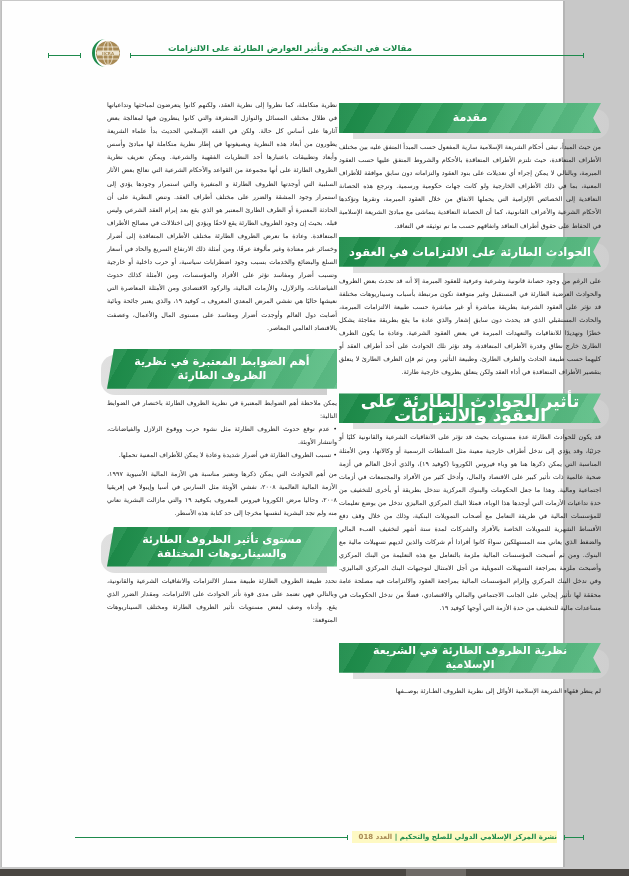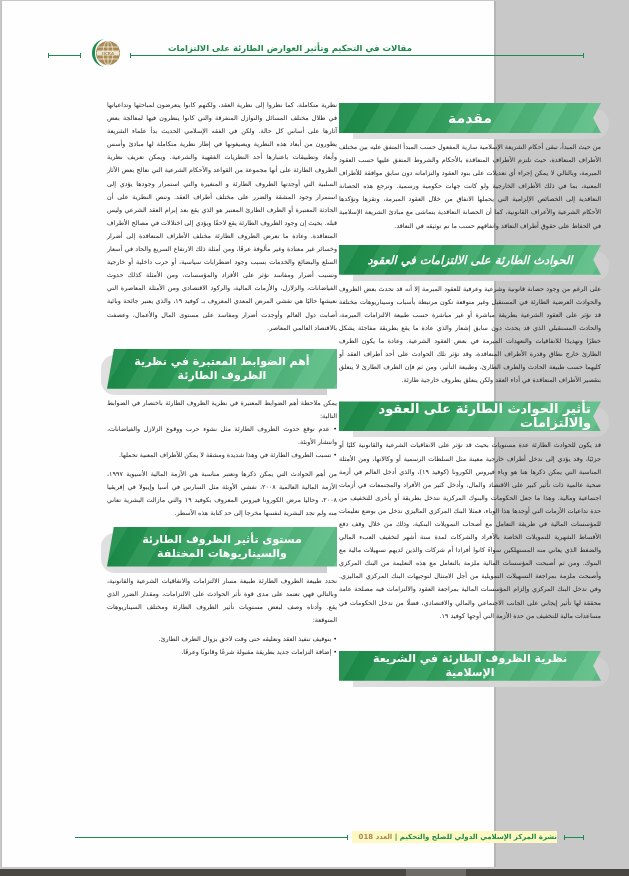--- a/index.html
+++ b/index.html
@@ -1,19 +1,19 @@
 <!DOCTYPE html>
 <html><head>
 <meta charset="utf-8">
 <style>
   * { box-sizing: border-box; margin: 0; padding: 0; }
   html, body { width: 629px; height: 876px; overflow: hidden; background: #c8c8c8; }
   body { font-family: "DejaVu Sans", sans-serif; position: relative; }
   .page {
-    position: absolute; left: 1px; top: 1px; width: 495px; height: 866px;
+    position: absolute; left: 1px; top: 1px; width: 564px; height: 866px;
     background: #fefefe; border-right: 2px solid #b5b5b5; border-left: 1px solid #bdbdbd; padding-left: 36px;
   }
   .scrollbar-track { position: absolute; left: 0; top: 869px; width: 629px; height: 7px; background: #4a4642; }
   .scrollbar-thumb { position: absolute; left: 406px; top: 869px; width: 60px; height: 7px; background: #6e6a66; }
 
   
   .hdr-line { position: absolute; height: 1px; background: #1e8a4c; }
   .tick { position: absolute; width: 1px; height: 5px; background: #1e8a4c; }
   .hdr-title {
     position: absolute; top: 40px; left: 218px; width: 192px; height: 14px;
@@ -40,21 +40,21 @@
     position: absolute; inset: 0;
     background: linear-gradient(100deg, #1b8a48 0%, #2e9e5a 35%, #4fb57a 70%, #5fbf88 100%);
     clip-path: polygon(0 0, 100% 0, 97% 50%, 100% 100%, 0 100%);
   }
   .sec-head .bar::after {
     content: ""; position: absolute; inset: 0;
     background: repeating-linear-gradient(120deg, rgba(255,255,255,0.06) 0 18px, rgba(0,0,0,0.03) 18px 36px);
   }
   .sec-head .txt {
     position: absolute; inset: 0; display: flex; align-items: center; justify-content: center;
-    color: #fff; font-weight: bold; font-size: 14px; direction: rtl; z-index: 2; text-align: center; line-height: 14px; padding: 0 10px;
+    color: #fff; font-weight: bold; font-size: 11px; direction: rtl; z-index: 2; text-align: center; line-height: 14px; padding: 0 10px;
   }
   .sec-head.tall { height: 40px; }
   .left-head .bar { clip-path: polygon(3% 0, 100% 0, 100% 100%, 0 100%); }
   .left-head .shadow { left: -6px; right: 10px; border-radius: 14px 0 0 14px; }
 
   ul.bullets { list-style: none; }
   ul.bullets li { font-size: 6.4px; line-height: 13.1px; color: #222; text-align: justify; text-align-last: right; }
 
   
   .ftr-line { position: absolute; height: 1px; background: #1e8a4c; }
@@ -98,68 +98,65 @@
   </div>
 
   <div class="col col-right">
     <div class="sec-head">
       <div class="shadow"></div>
         <div class="bar"></div>
       <div class="txt">مقدمة</div>
     </div>
     <p class="body">من حيث المبدأ، تبقى أحكام الشريعة الإسلامية سارية المفعول حسب المبدأ المتفق عليه بين مختلف الأطراف المتعاقدة، حيث تلتزم الأطراف المتعاقدة بالأحكام والشروط المتفق عليها حسب العقود المبرمة، وبالتالي لا يمكن إجراء أي تعديلات على بنود العقود والتزاماته دون سابق موافقة للأطراف المعنية، بما في ذلك الأطراف الخارجية ولو كانت جهات حكومية ورسمية. وترجع هذه الحصانة التعاقدية إلى الخصائص الإلزامية التي يحملها الاتفاق من خلال العقود المبرمة، وتقرها وتؤكدها الأحكام الشرعية والأعراف القانونية، كما أن الحصانة التعاقدية يتماشى مع مبادئ الشريعة الإسلامية في الحفاظ على حقوق أطراف التعاقد واتفاقهم حسب ما تم توثيقه في التعاقد.</p>
 
-    <div class="sec-head" style="margin-top:12px;font-style:italic;">
+    <div class="sec-head" style="margin-top:4px;">
       <div class="shadow"></div>
         <div class="bar"></div>
       <div class="txt" style="font-size:11.5px;">الحوادث الطارئة على الالتزامات في العقود</div>
     </div>
     <p class="body">على الرغم من وجود حصانة قانونية وشرعية وعرفية للعقود المبرمة إلا أنه قد تحدث بعض الظروف والحوادث العرضية الطارئة في المستقبل وغير متوقعة تكون مرتبطة بأسباب وسيناريوهات مختلفة قد تؤثر على العقود الشرعية بطريقة مباشرة أو غير مباشرة حسب طبيعة الالتزامات المبرمة، والحادث المستقبلي الذي قد يحدث دون سابق إشعار والذي عادة ما يقع بطريقة مفاجئة يشكل خطرًا وتهديدًا للاتفاقيات والتعهدات المبرمة في بعض العقود الشرعية. وعادة ما يكون الظرف الطارئ خارج نطاق وقدرة الأطراف المتعاقدة، وقد تؤثر تلك الحوادث على أحد أطراف العقد أو كليهما حسب طبيعة الحادث والظرف الطارئ، وطبيعة التأثير، ومن ثم فإن الظرف الطارئ لا يتعلق بتقصير الأطراف المتعاقدة في أداء العقد ولكن يتعلق بظروف خارجية طارئة.</p>
 
     <div class="sec-head" style="margin-top:14px;">
       <div class="shadow"></div>
         <div class="bar"></div>
-      <div class="txt" style="font-size:13px;text-align:right;">تأثير الحوادث الطارئة على العقود والالتزامات</div>
+      <div class="txt" style="font-size:17px;">تأثير الحوادث الطارئة على العقود والالتزامات</div>
     </div>
     <p class="body">قد يكون للحوادث الطارئة عدة مستويات بحيث قد تؤثر على الاتفاقيات الشرعية والقانونية كليًا أو جزئيًا، وقد يؤدي إلى تدخل أطراف خارجية معينة مثل السلطات الرسمية أو وكالاتها، ومن الأمثلة المناسبة التي يمكن ذكرها هنا هو وباء فيروس الكورونا (كوفيد ١٩)، والذي أدخل العالم في أزمة صحية عالمية ذات تأثير كبير على الاقتصاد والمال، وأدخل كثير من الأفراد والمجتمعات في أزمات اجتماعية ومالية. وهذا ما جعل الحكومات والبنوك المركزية تتدخل بطريقة أو بأخرى للتخفيف من حدة تداعيات الأزمات التي أوجدها هذا الوباء، فمثلا البنك المركزي الماليزي تدخل من بوضع تعليمات للمؤسسات المالية في طريقة التعامل مع أصحاب التمويلات البنكية، وذلك من خلال وقف دفع الأقساط الشهرية للتمويلات الخاصة بالأفراد والشركات لمدة ستة أشهر لتخفيف العبء المالي والضغط الذي يعاني منه المستهلكين سواءً كانوا أفرادا أم شركات والذين لديهم تسهيلات مالية مع البنوك. ومن ثم أصبحت المؤسسات المالية ملزمة بالتعامل مع هذه التعليمة من البنك المركزي وأصبحت ملزمة بمراجعة التسهيلات التمويلية من أجل الامتثال لتوجيهات البنك المركزي الماليزي. وفي تدخل البنك المركزي وإلزام المؤسسات المالية بمراجعة العقود والالتزامات فيه مصلحة عامة محققة لها تأثير إيجابي على الجانب الاجتماعي والمالي والاقتصادي، فضلًا من تدخل الحكومات في مساعدات مالية للتخفيف من حدة الأزمة التي أوجها كوفيد ١٩.</p>
 
     <div class="sec-head" style="margin-top:28px;margin-bottom:12px;">
       <div class="shadow"></div>
         <div class="bar"></div>
       <div class="txt" style="font-size:11px;">نظرية الظروف الطارئة في الشريعة الإسلامية</div>
     </div>
+    <p class="body">لم ينظر فقهاء الشريعة الإسلامية الأوائل إلى نظرية الظروف الطـارئة بوصــفها</p>
   </div>
 
   <div class="col col-left">
     <p class="body">نظرية متكاملة، كما نظروا إلى نظرية العقد، ولكنهم كانوا يتعرضون لمباحثها وتداعياتها في ظلال مختلف المسائل والنوازل المتفرقة والتي كانوا ينظرون فيها لمعالجة بعض آثارها على أساس كل حالة. ولكن في الفقه الإسلامي الحديث بدأ علماء الشريعة يطورون من أبعاد هذه النظرية ويصيغونها في إطار نظرية متكاملة لها مبادئ وأسس وأبعاد وتطبيقات باعتبارها أحد النظريات الفقهية والشرعية. ويمكن تعريف نظرية الظروف الطارئة على أنها مجموعة من القواعد والأحكام الشرعية التي تعالج بعض الآثار السلبية التي أوجدتها الظروف الطارئة و المتغيرة والتي استمرار وجودها يؤدي إلى استمرار وجود المشقة والضرر على مختلف أطراف العقد. وتنص النظرية على أن الحادثة المعتبرة أو الظرف الطارئ المعتبر هو الذي يقع بعد إبرام العقد الشرعي وليس قبله. بحيث إن وجود الظروف الطارئة يقع لاحقًا ويؤدي إلى اختلالات في مصالح الأطراف المتعاقدة. وعادة ما تعرض الظروف الطارئة مختلف الأطراف المتعاقدة إلى أضرار وخسائر غير معتادة وغير مألوفة عرفًا، ومن أمثلة ذلك الارتفاع السريع والحاد في أسعار السلع والبضائع والخدمات بسبب وجود اضطرابات سياسية، أو حرب داخلية أو خارجية وتسبب أضرار ومفاسد تؤثر على الأفراد والمؤسسات، ومن الأمثلة كذلك حدوث الفياضانات، والزلازل، والأزمات المالية، والركود الاقتصادي ومن الأمثلة المعاصرة التي نعيشها حاليًا هي تفشي المرض المعدي المعروف بـ كوفيد ١٩، والذي يعتبر جائحة وبائية أصابت دول العالم وأوجدت أضرار ومفاسد على مستوى المال والأعمال، وعصفت بالاقتصاد العالمي المعاصر.</p>
 
     <div class="sec-head tall left-head" style="margin-top:14px;">
       <div class="shadow"></div>
         <div class="bar"></div>
       <div class="txt" style="font-size:11px;">أهم الضوابط المعتبرة في نظرية الظروف الطارئة</div>
     </div>
     <p class="body">يمكن ملاحظة أهم الضوابط المعتبرة في نظرية الظروف الطارئة باختصار في الضوابط التالية:</p>
     <ul class="bullets">
       <li>• عدم توقع حدوث الظروف الطارئة مثل نشوء حرب ووقوع الزلازل والفياضانات، وانتشار الأوبئة.</li>
-      <li>• تسبب الظروف الطارئة في وهذا شديدة ومشقة لا يمكن للأطراف المعنية تحملها.</li>
+      <li>• تسبب الظروف الطارئة في أضرار شديدة وعادة لا يمكن للأطراف المعنية تحملها.</li>
     </ul>
     <div class="gap"></div>
     <p class="body">من أهم الحوادث التي يمكن ذكرها وتعتبر مناسبة هي الأزمة المالية الأسيوية ١٩٩٧، الأزمة المالية العالمية ٢٠٠٨، تفشي الأوبئة مثل السارس في أسيا وإيبولا في إفريقيا ٢٠٠٨، وحاليا مرض الكورونا فيروس المعروف بكوفيد ١٩ والتي مازالت البشرية تعاني منه ولم تجد البشرية لنفسها مخرجا إلى حد كتابة هذه الأسطر.</p>
 
     <div class="sec-head tall left-head" style="margin-top:6px;text-decoration:underline;">
       <div class="shadow"></div>
         <div class="bar"></div>
       <div class="txt" style="font-size:11px;">مستوى تأثير الظروف الطارئة والسيناريوهات المختلفة</div>
     </div>
     <p class="body">تحدد طبيعة الظروف الطارئة طبيعة مسار الالتزامات والاتفاقيات الشرعية والقانونية، وبالتالي فهي تعتمد على مدى قوة تأثر الحوادث على الالتزامات، ومقدار الضرر الذي يقع. وأدناه وصف لبعض مستويات تأثير الظروف الطارئة ومختلف السيناريوهات المتوقعة:</p>
     <div class="gap"></div>
-    <ul class="bullets">
-      <li>• بتوقيف تنفيذ العقد وتعليقه حتى وقت لاحق بزوال الظرف الطارئ.</li>
-      <li>• إضافة التزامات جديد بطريقة مقبولة شرعًا وقانونًا وعرفًا.</li>
-    </ul>
   </div>
 
   <div>
     <div class="ftr-line" style="left:73px;top:836px;width:273px;"></div>
     <div class="tick" style="left:345px;top:834px;"></div>
     <div class="ftr-text">
       <span>نشرة المركز الإسلامي الدولي للصلح والتحكيم</span>
       <span>|</span>
       <span class="issue">العدد 018</span>
     </div>

